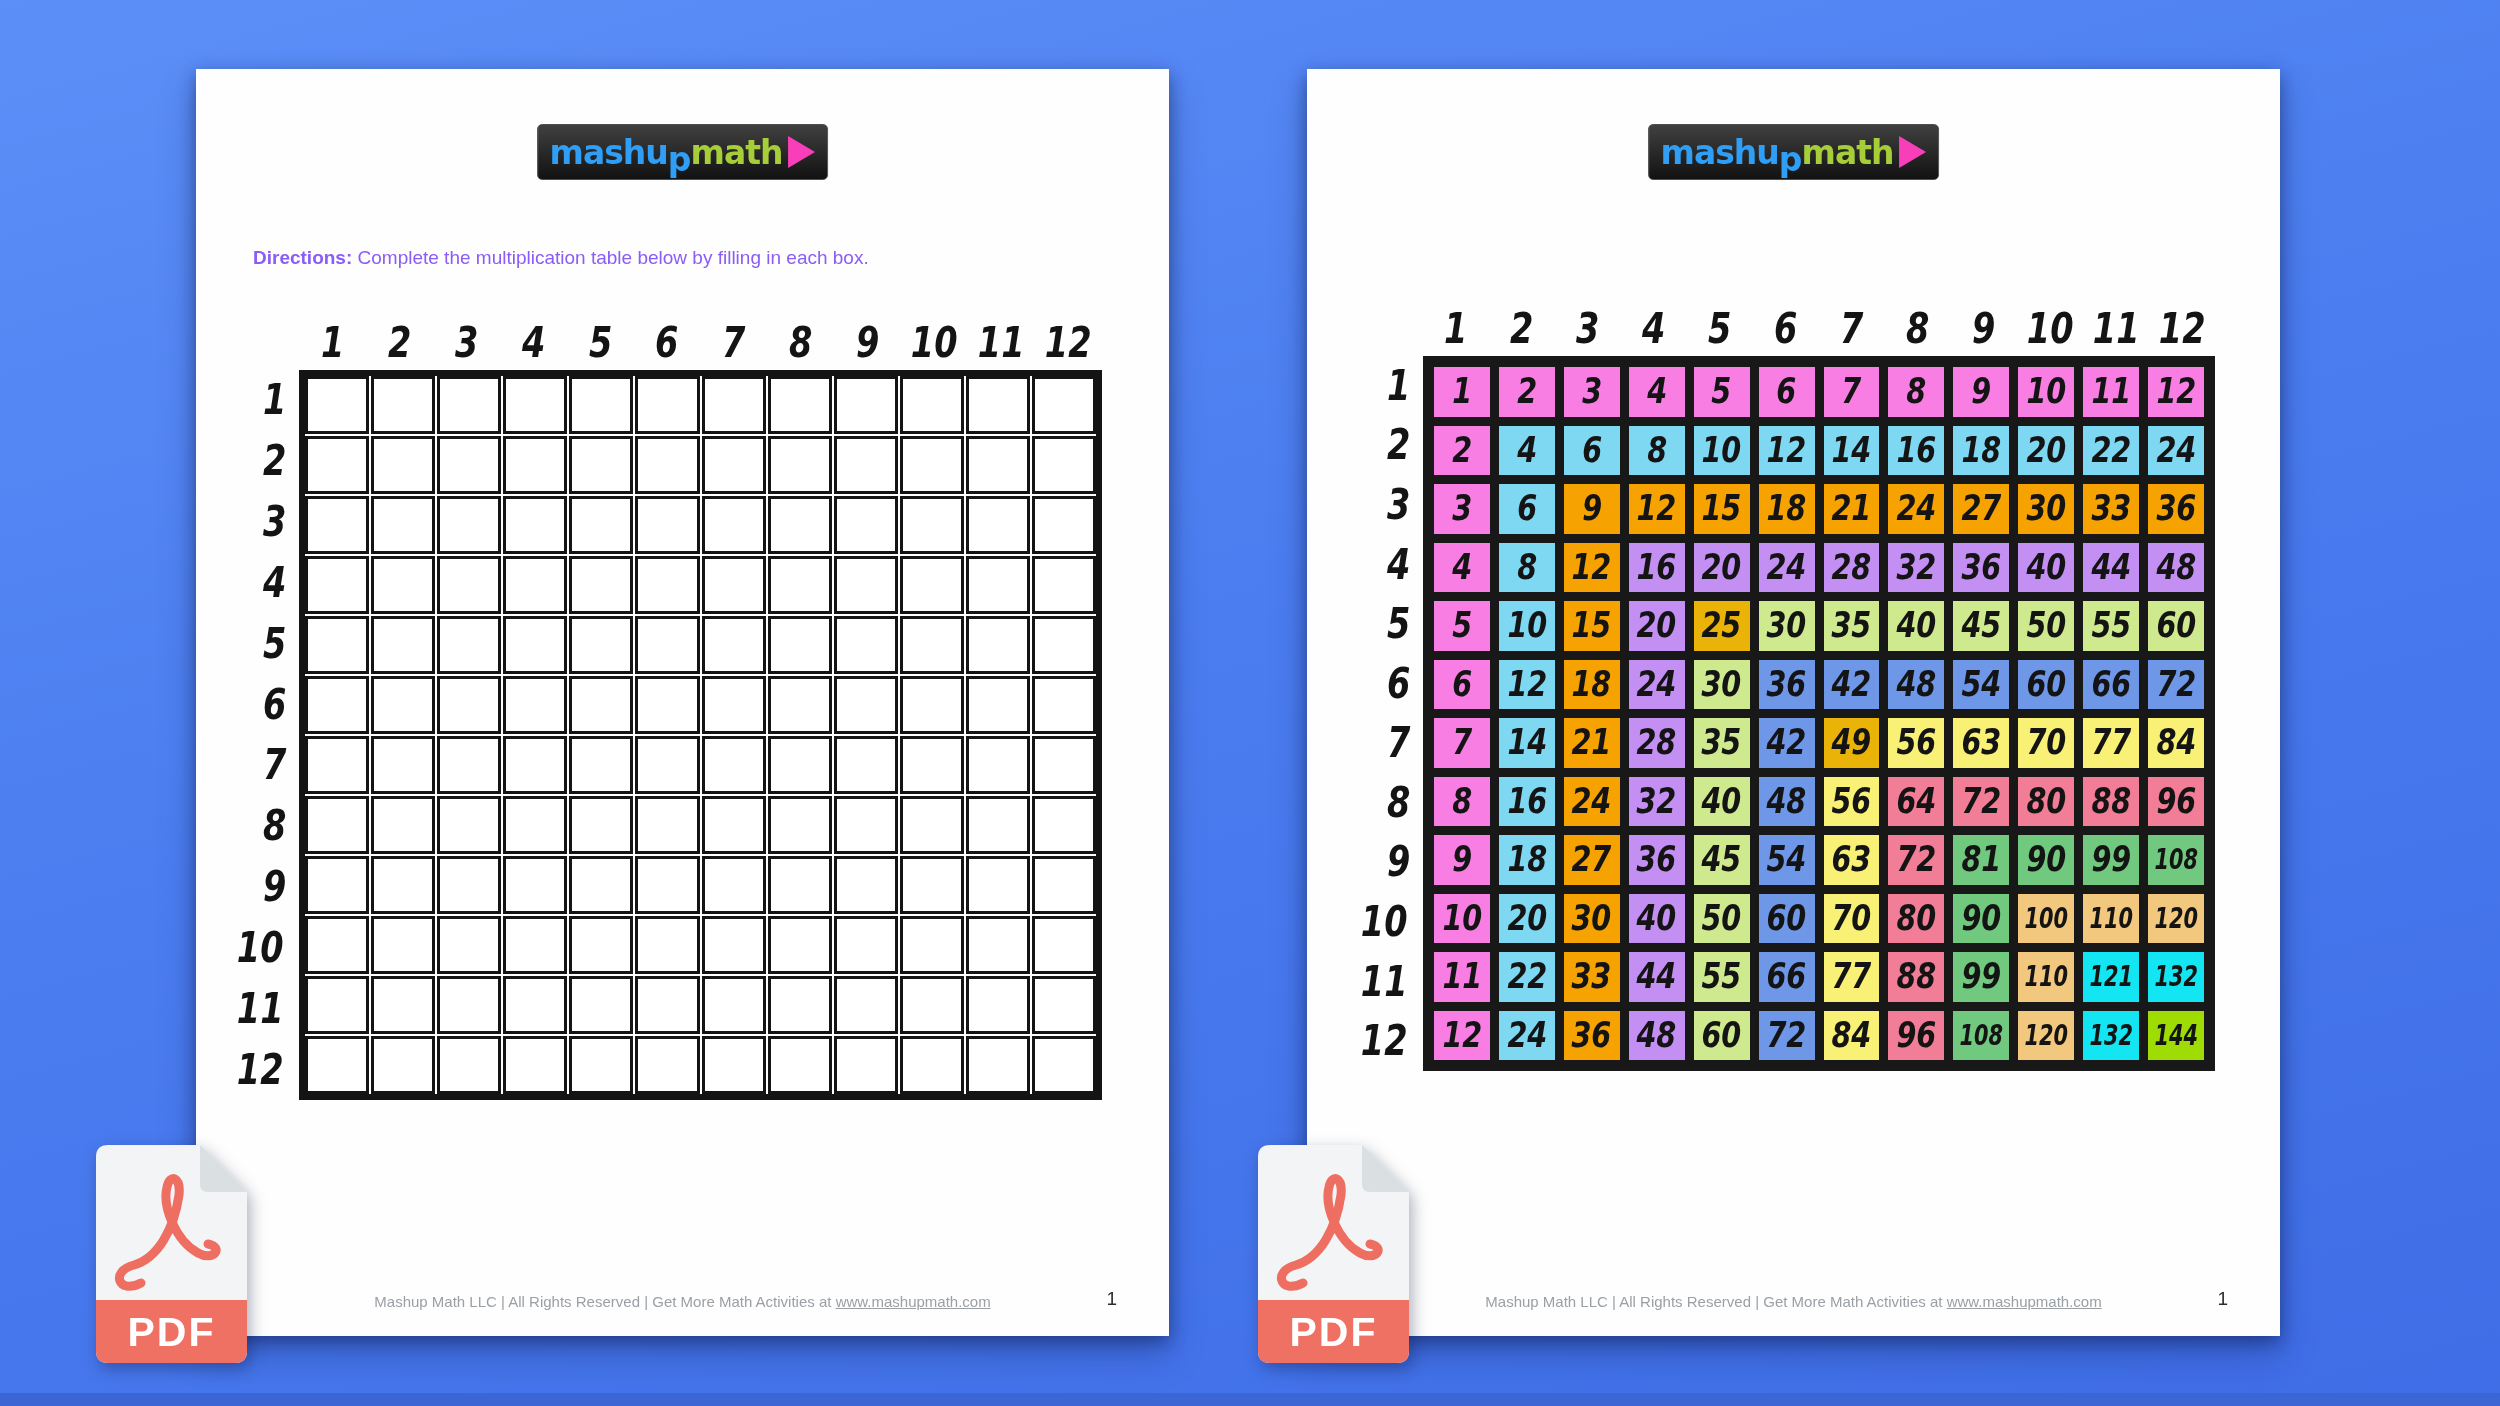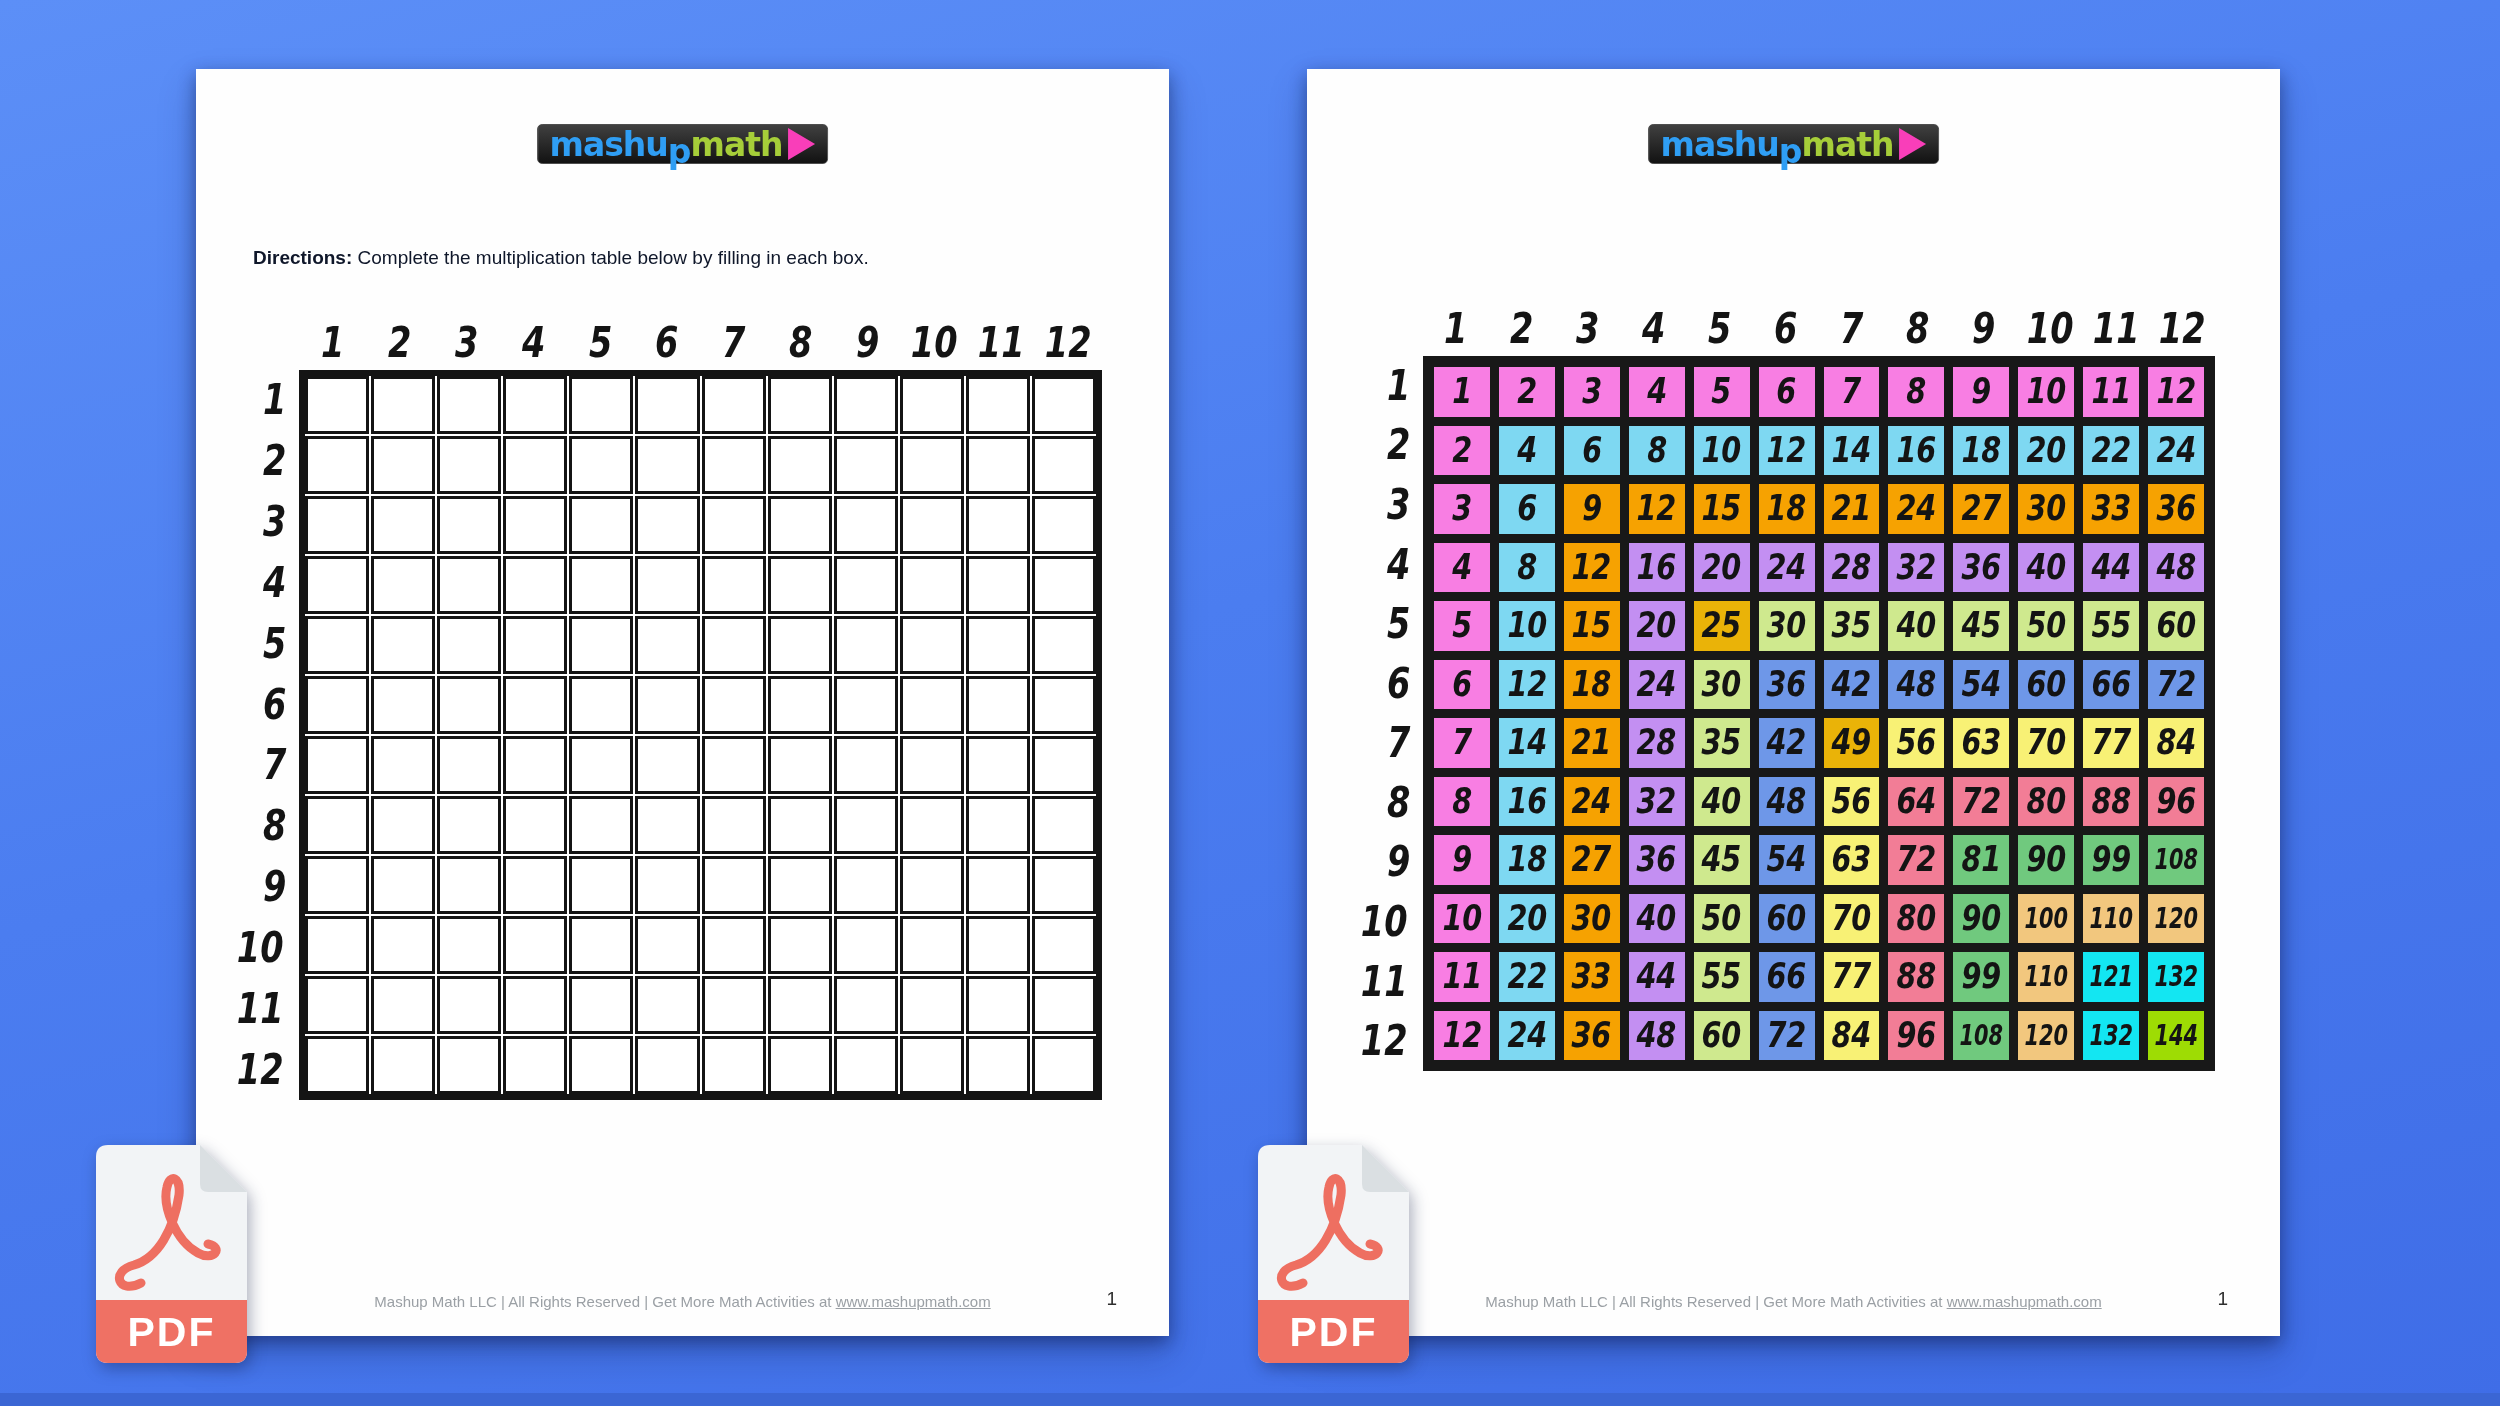--- a/index.html
+++ b/index.html
@@ -13,38 +13,38 @@
   .page{
     position:absolute;top:69px;width:973px;height:1267px;background:#fefefe;
     box-shadow:0 6px 16px rgba(10,22,70,.45),0 18px 34px rgba(10,22,70,.25);
   }
   .page-left{left:196px;}
   .page-right{left:1307px;}
 
   
   .logo{
     position:absolute;top:55px;left:50%;transform:translateX(-50%);
-    height:40px;display:flex;align-items:center;padding:0 12px;
+    height:56px;display:flex;align-items:center;padding:0 12px;
     background:linear-gradient(#404040,#121212);border-radius:5px;border:1px solid #4e4e4e;
     box-sizing:border-box;white-space:nowrap;
   }
   .logo-text{font-family:"DejaVu Sans",sans-serif;font-weight:bold;font-size:33px;letter-spacing:-1px;line-height:1;}
   .lg-mashu{color:#2f9ef4;}
   .lg-p{color:#2f9ef4;display:inline-block;transform:translateY(7px);}
   .lg-math{color:#a6ce39;}
   .lg-play{width:0;height:0;border-left:27px solid #f93eb9;border-top:16px solid transparent;border-bottom:16px solid transparent;margin-left:6px;}
 
   
   .title{
     position:absolute;top:126px;left:0;width:100%;margin:0;text-align:center;
     font-family:"DejaVu Sans",sans-serif;font-style:italic;font-weight:bold;
     font-size:41px;color:#ff2f9e;line-height:1.1;
   }
   .title>span{display:inline-block;transform:scaleX(.75);transform-origin:center;white-space:nowrap;}
-  .directions{position:absolute;top:177px;left:57px;margin:0;font-size:19px;color:#0f172a;line-height:1.3;}
+  .directions{position:absolute;top:177px;left:57px;margin:0;font-size:19px;color:#8b5cf6;line-height:1.3;}
   .directions b{font-weight:bold;}
 
   
   .num{
     font-family:"DejaVu Sans",sans-serif;font-weight:bold;font-style:italic;color:#141414;
     display:inline-block;transform:scaleX(.8);transform-origin:center;line-height:1;
   }
 
   
   .assembly{position:absolute;}

